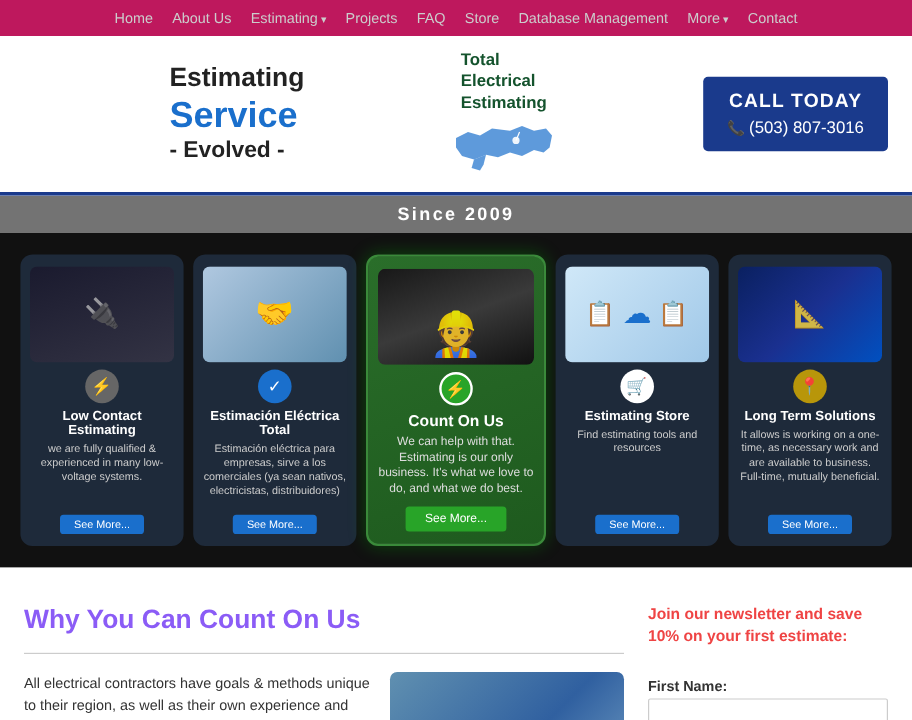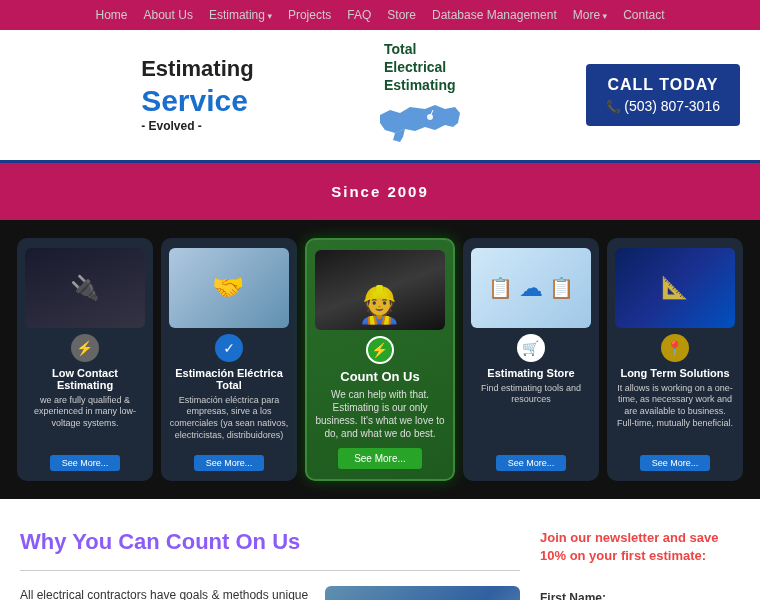--- a/index.html
+++ b/index.html
@@ -41,43 +41,43 @@
       background: 
         repeating-linear-gradient(0deg, transparent, transparent 28px, rgba(100,120,200,0.08) 28px, rgba(100,120,200,0.08) 29px),
         repeating-linear-gradient(90deg, transparent, transparent 28px, rgba(100,120,200,0.08) 28px, rgba(100,120,200,0.08) 29px);
       z-index: 0;
     }
     .header > * { position: relative; z-index: 1; }
 
     .brand-text { line-height: 1.2; }
     .brand-text .estimating { font-size: 22px; font-weight: bold; color: #222; }
     .brand-text .service { font-size: 30px; font-weight: bold; color: #1a6fcc; }
-    .brand-text .evolved { font-size: 12px; font-weight: bold; color: #222; }
+    .brand-text .evolved { font-size: 19px; font-weight: bold; color: #222; }
 
     .logo-center { display: flex; flex-direction: column; align-items: center; }
     .logo-title { font-size: 14px; font-weight: bold; color: #14532d; text-align: left; line-height: 1.3; }
     .logo-map { width: 90px; height: 55px; }
 
     .call-box {
       background: #1a3a8c;
       color: #ffffff;
       padding: 12px 20px;
       border-radius: 4px;
       text-align: center;
     }
     .call-box .call-today { font-size: 16px; font-weight: bold; letter-spacing: 1px; }
     .call-box .phone { font-size: 14px; margin-top: 4px; }
     .call-box .phone::before { content: '📞 '; font-size: 12px; }
 
     
     .since-banner {
-      background: #be185d;
+      background: #737373;
       color: #fff;
       text-align: center;
-      padding: 20px;
+      padding: 7px;
       font-size: 15px;
       font-weight: bold;
       letter-spacing: 2px;
     }
 
     
     .cards-section {
       background: #111;
       padding: 18px 10px;
       display: flex;

